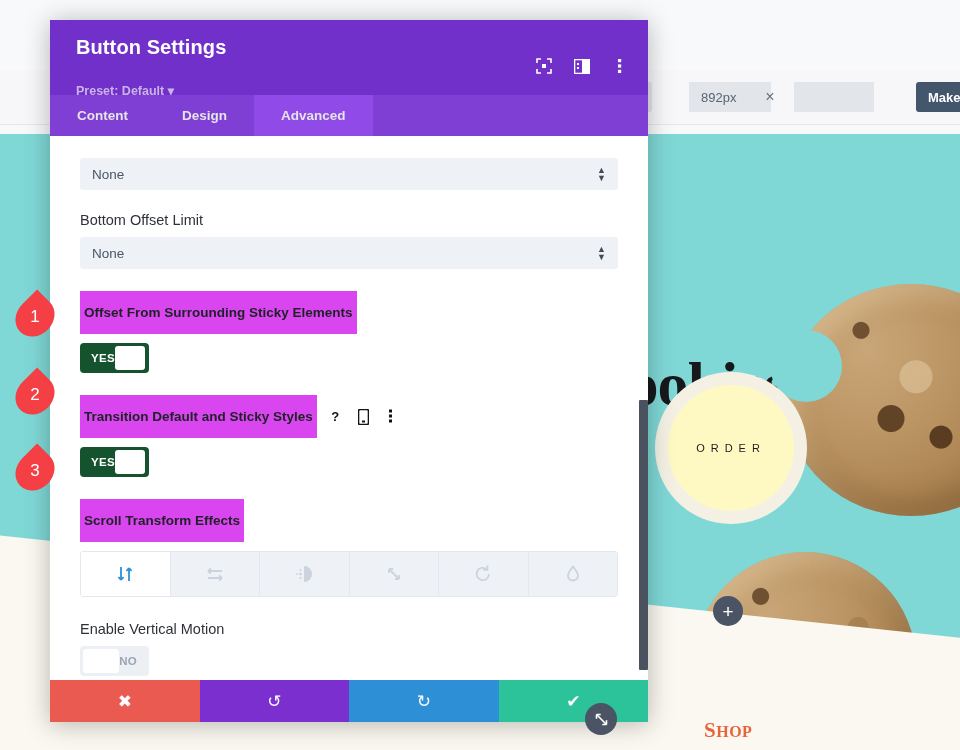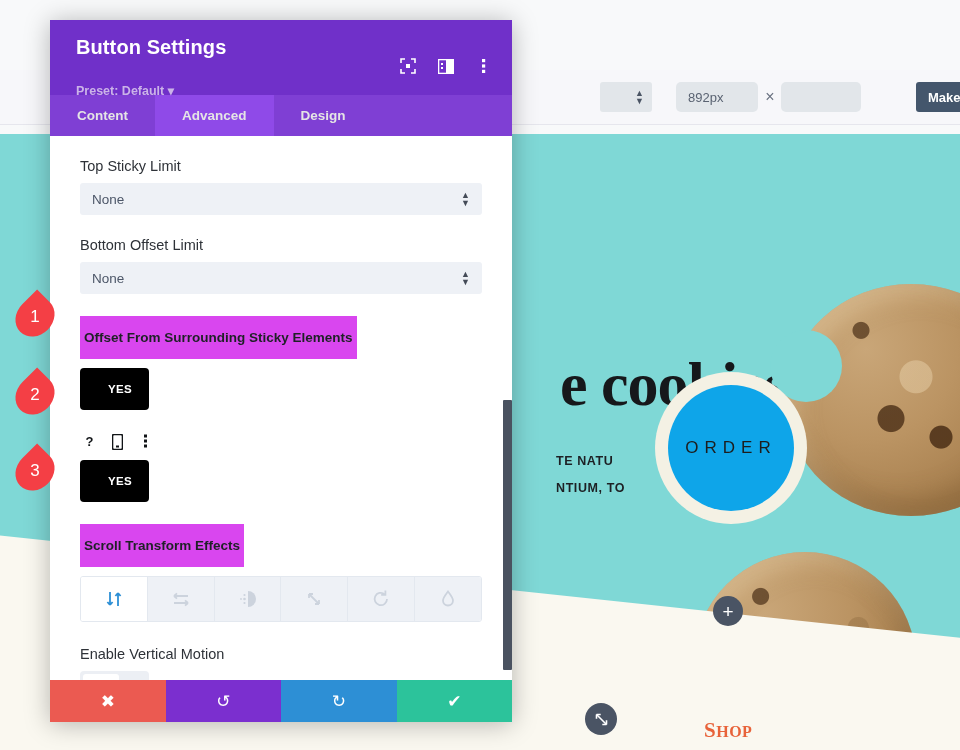--- a/index.html
+++ b/index.html
@@ -36,25 +36,26 @@
     background: #e2e6ea;
     border-radius: 3px;
     display: flex; align-items: center; justify-content: flex-end;
     padding-right: 8px;
   }
   .tb-input {
     position: absolute;
     top: 82px;
     height: 30px;
     background: #e2e6ea;
-    border-radius: 5px;
+    border-radius: 0;
     display: flex; align-items: center;
     padding: 0 12px;
     font-size: 13px;
     color: #5a6372;
+    margin-left: 13px;
   }
   #tb-width  { left: 676px; width: 82px; }
   #tb-height { left: 781px; width: 80px; }
   #tb-x {
     position: absolute;
     left: 762px; top: 88px;
     width: 16px; height: 18px;
     color: #6a7281;
     font-size: 16px;
     text-align: center;
@@ -108,24 +109,24 @@
     position: absolute;
     left: 655px; top: 238px;
     width: 152px; height: 152px;
     border-radius: 50%;
     background: #f4f1e4;
     display: flex; align-items: center; justify-content: center;
   }
   #order-btn-inner {
     width: 126px; height: 126px;
     border-radius: 50%;
-    background: #0ea5e9;
+    background: #fef9c3;
     display: flex; align-items: center; justify-content: center;
     color: #1d1d1d;
-    font-size: 17px;
+    font-size: 11px;
     letter-spacing: 6px;
   }
 
   .cookie {
     position: absolute;
     border-radius: 50%;
     background:
       radial-gradient(circle at 32% 28%, #c9a678 0%, #bb9463 38%, #a8804f 70%, #9a7344 100%);
     box-shadow: inset -12px -14px 26px rgba(110,78,40,0.4),
                 inset 10px 10px 22px rgba(232,208,168,0.55);
@@ -185,21 +186,21 @@
     font-size: 21px;
     letter-spacing: 0.5px;
     z-index: 5;
   }
   #shop-label .small { font-size: 16px; }
 
   
   #modal {
     position: absolute;
     left: 50px; top: 20px;
-    width: 462px; height: 702px;
+    width: 598px; height: 702px;
     background: #ffffff;
     box-shadow: 0 2px 24px rgba(0,0,0,0.28);
     z-index: 20;
     display: flex;
     flex-direction: column;
   }
   #modal-header {
     height: 75px;
     background: #6c2eb9;
     background: #7030c9;
@@ -304,23 +305,23 @@
   }
 
   .toggle {
     width: 69px; height: 30px;
     border-radius: 4px;
     display: flex;
     align-items: center;
     margin-bottom: 22px;
   }
   .toggle.on {
-    background: #000000;
+    background: #14532d;
     justify-content: space-between;
-    padding: 21px;
+    padding: 4px;
   }
   .toggle.off {
     background: #eceff4;
     justify-content: flex-end;
     padding: 3px;
   }
   .toggle .knob {
     width: 38px; height: 24px;
     background: #fff;
     border-radius: 3px;
@@ -487,47 +488,47 @@
           <rect x="0" y="1" width="3.2" height="3.2"></rect>
           <rect x="0" y="6.4" width="3.2" height="3.2"></rect>
           <rect x="0" y="11.8" width="3.2" height="3.2"></rect>
         </svg>
       </span>
     </div>
   </div>
 
   <div id="modal-tabs">
     <div class="tab">Content</div>
+    <div class="tab">Design</div>
     <div class="tab active">Advanced</div>
-    <div class="tab">Design</div>
   </div>
 
   <div id="modal-body">
 
-    <div class="field-label">Top Sticky Limit</div>
     <div class="select-box">
       <span>None</span>
       <span class="select-arrows">▲<br>▼</span>
     </div>
 
     <div class="field-label">Bottom Offset Limit</div>
     <div class="select-box">
       <span>None</span>
       <span class="select-arrows">▲<br>▼</span>
     </div>
 
     <div class="label-row">
       <span class="hl">Offset From Surrounding Sticky Elements</span>
     </div>
     <div class="toggle on">
       <span class="txt">YES</span>
       <span class="knob"></span>
     </div>
 
     <div class="label-row">
+      <span class="hl">Transition Default and Sticky Styles</span>
       <span class="mini-icon">?</span>
       <span class="mini-icon">
         <svg width="11" height="16" viewBox="0 0 11 16">
           <rect x="0.5" y="0.5" width="10" height="15" rx="1.6" fill="none" stroke="#111417" stroke-width="1.6"></rect>
           <rect x="4" y="11.5" width="3" height="2" fill="#111417"></rect>
         </svg>
       </span>
       <span class="mini-icon">
         <svg width="4" height="15" viewBox="0 0 4 15" fill="#111417">
           <rect x="0" y="0.5" width="3" height="3"></rect>

